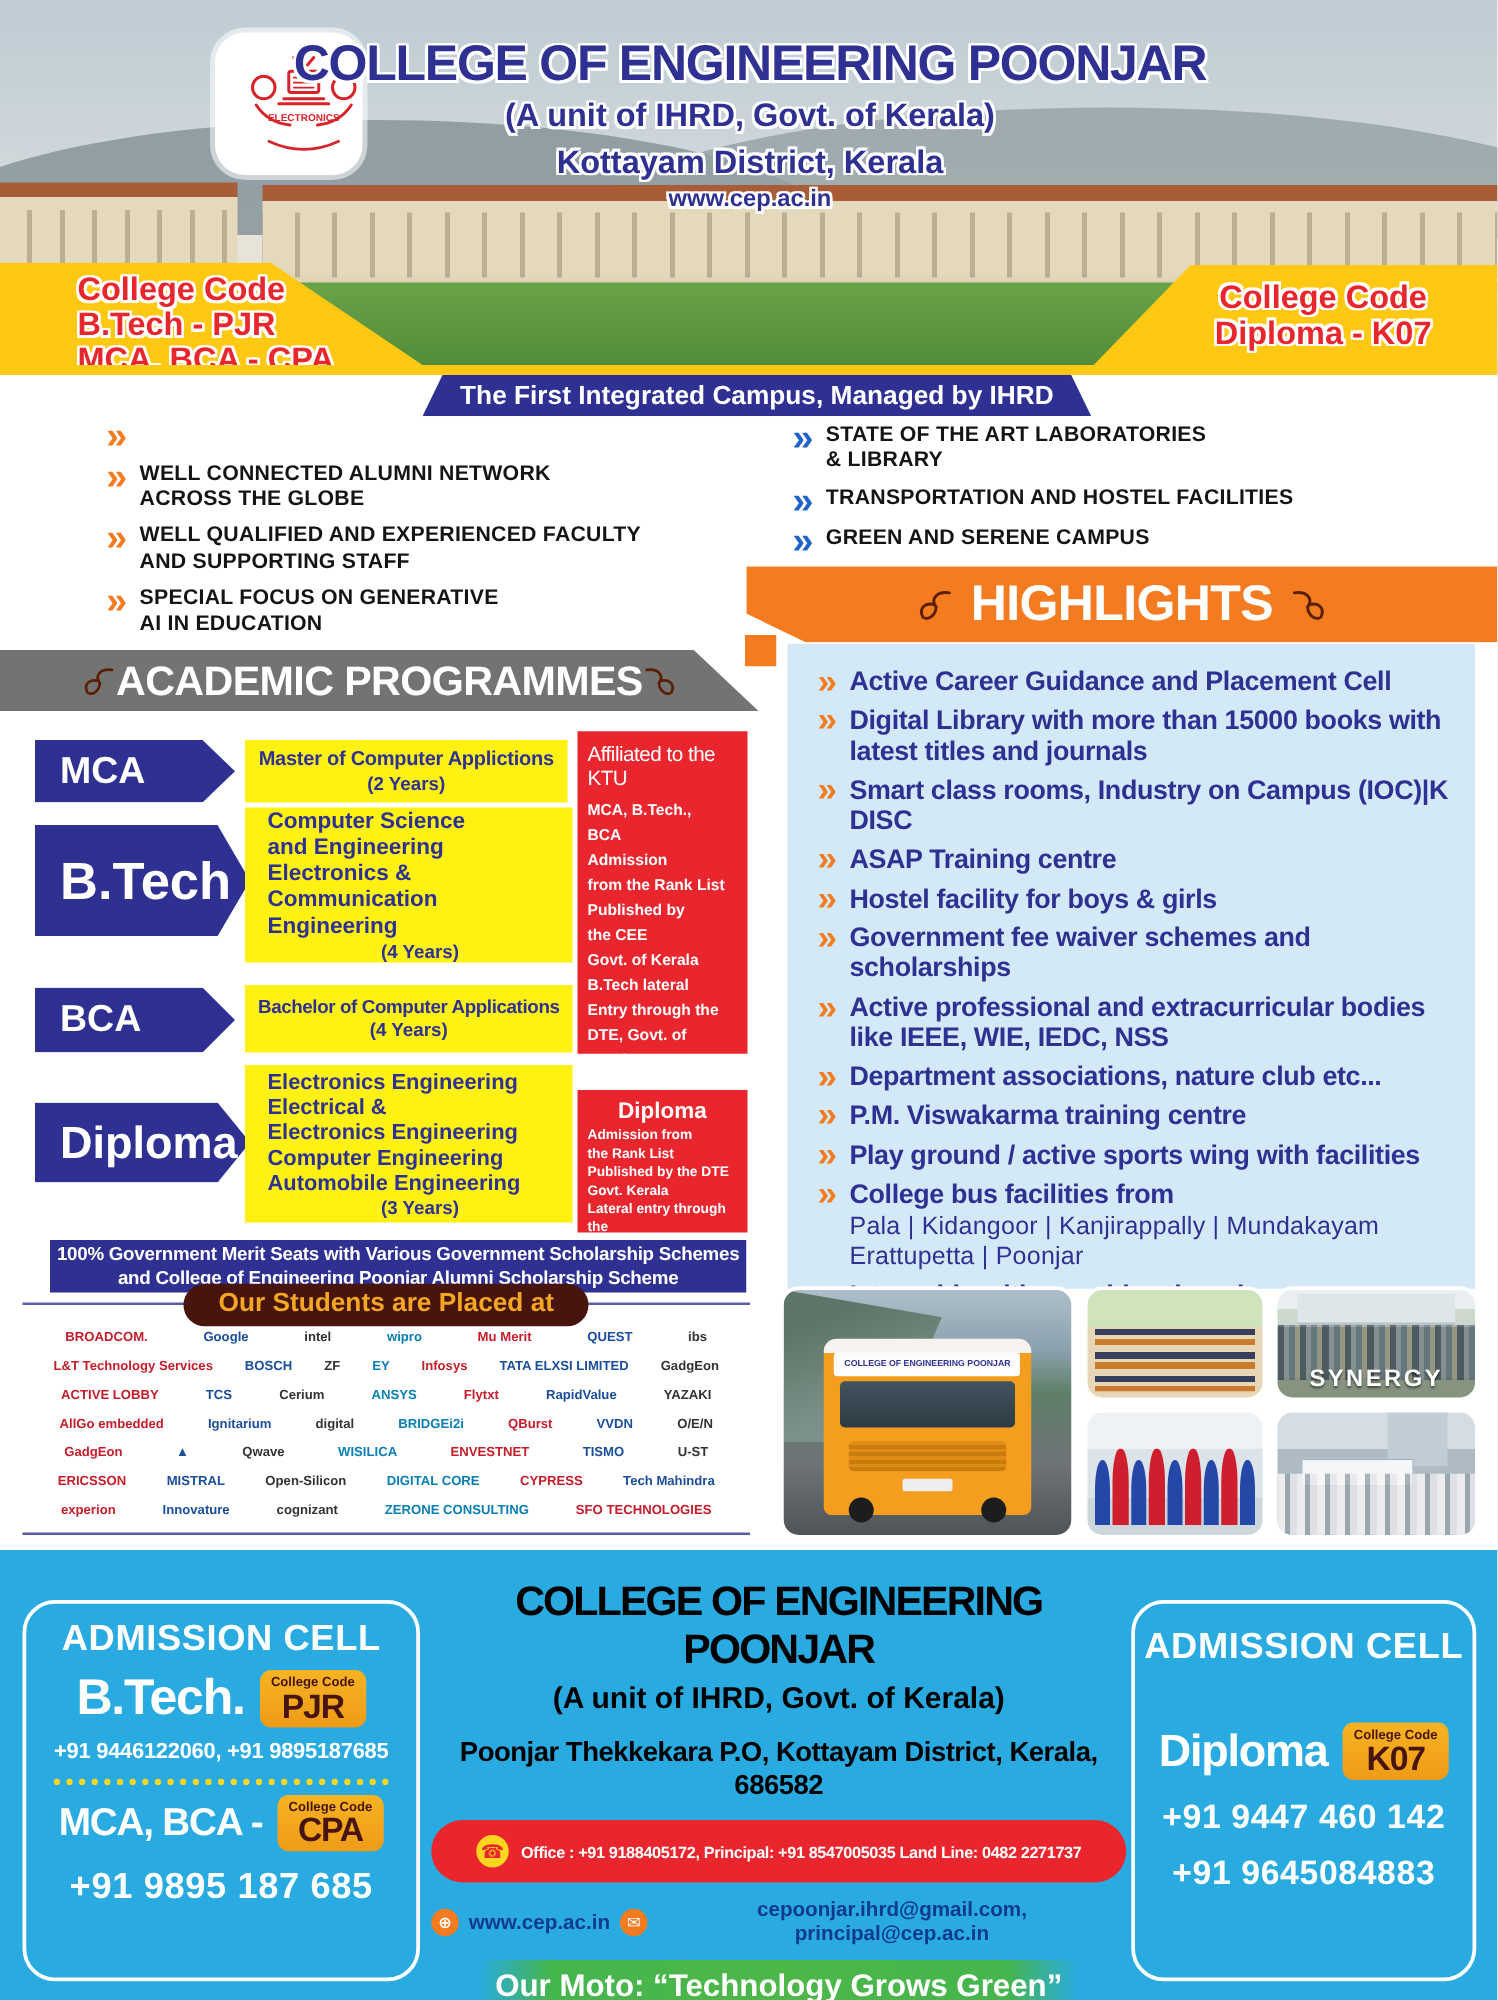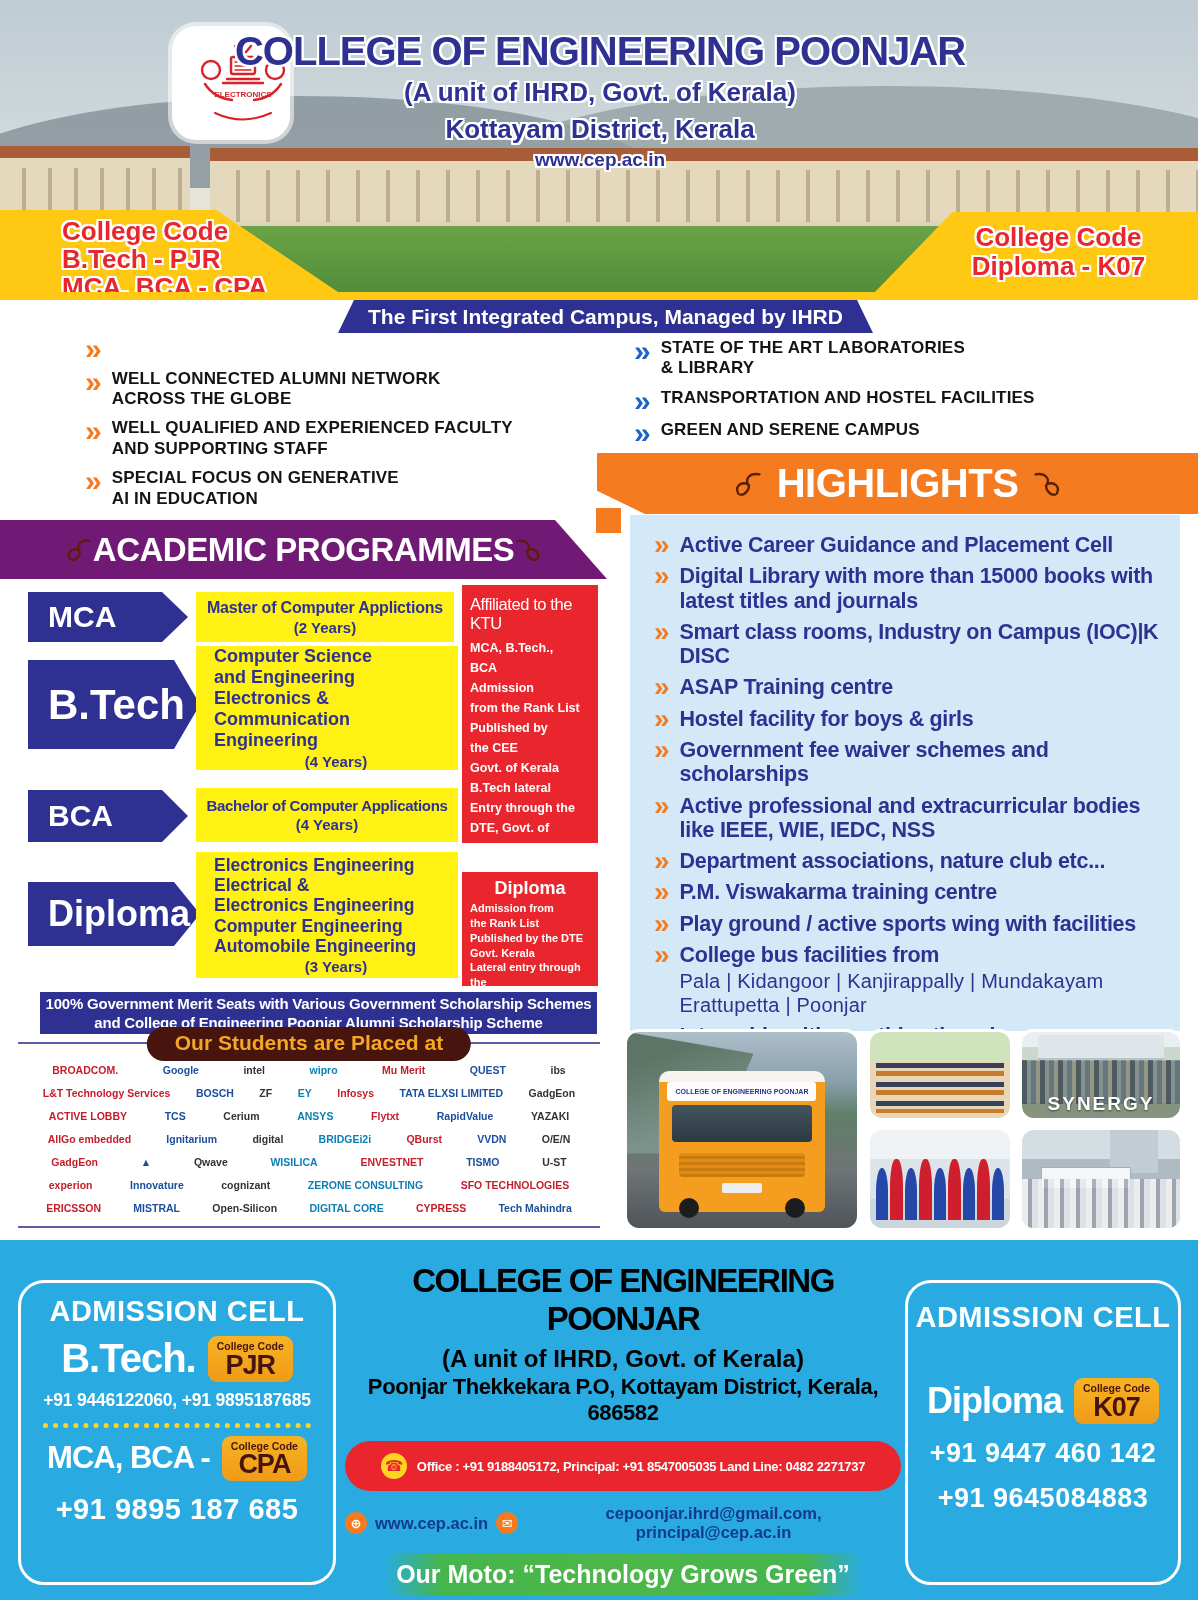--- a/index.html
+++ b/index.html
@@ -55,21 +55,21 @@
   .hl-bar .t{color:#fff;font-size:40px;font-weight:900;letter-spacing:-.5px}
   .sq{left:596px;top:508px;width:25px;height:25px;background:#F47B20}
   .hl-panel{left:630px;top:515px;width:550px;height:516px;background:#D3E9F7;box-sizing:border-box;
     padding:18px 18px 0 24px;display:flex;flex-direction:column;gap:7px;overflow:hidden}
   .hl-item{display:flex;gap:10px;align-items:flex-start}
   .hl-item .arrow{color:#F47B20;font-size:28px;font-weight:900;line-height:.78;margin-top:1px}
   .hl-item .txt{font-size:21.5px;font-weight:800;color:#2E3192;line-height:1.13;letter-spacing:-.3px}
   .hl-item .sub{font-size:20px;font-weight:500;color:#2E3192;letter-spacing:.2px;line-height:1.18;margin-top:3px}
 
   
-  .ac-bar{left:0;top:520px;width:607px;height:59px;background:#701a75;
+  .ac-bar{left:0;top:520px;width:607px;height:49px;background:#737373;
     clip-path:polygon(0 0,calc(100% - 52px) 0,100% 100%,0 100%);
     display:flex;align-items:center;justify-content:center;}
   .ac-bar .t{color:#fff;font-size:33px;font-weight:900;letter-spacing:-.5px}
   .parrow{background:#2E3192;clip-path:polygon(0 0,calc(100% - 26px) 0,100% 50%,calc(100% - 26px) 100%,0 100%);
     color:#fff;font-weight:900;display:flex;align-items:center;box-sizing:border-box;padding-left:20px}
   #arrow-mca{left:28px;top:592px;width:160px;height:50px;font-size:30px}
   #arrow-btech{left:28px;top:660px;width:172px;height:89px;font-size:42px}
   #arrow-bca{left:28px;top:790px;width:160px;height:52px;font-size:30px}
   #arrow-dip{left:28px;top:882px;width:172px;height:64px;font-size:36px}
   .ybox{background:#FFF212;color:#2E3192;display:flex;flex-direction:column;justify-content:center;
@@ -163,21 +163,21 @@
   .fb-phones{font-size:17.5px;font-weight:800;margin-top:8px;letter-spacing:-.2px}
   .dots{width:86%;margin:12px auto 2px;border-top:5px dotted #FFD61F}
   .fb-course2{font-size:31px;font-weight:900;letter-spacing:-1px}
   .fb-phone-big{font-size:29px;font-weight:900;margin-top:12px;letter-spacing:.5px}
   #fb-right .fb-course{font-size:36px}
   #fb-right .fb-row{margin-top:44px}
   #fb-right .fb-phone-big{font-size:27px;margin-top:14px}
   .fc{position:absolute;left:345px;top:22px;width:556px;text-align:center}
   .fc-name{font-size:33px;font-weight:900;color:#000;letter-spacing:-1.5px}
   .fc-sub{font-size:24px;font-weight:800;color:#000;margin-top:7px}
-  .fc-addr{font-size:22px;font-weight:800;color:#000;margin-top:1px;letter-spacing:-.4px}
+  .fc-addr{font-size:22px;font-weight:800;color:#000;margin-top:16px;letter-spacing:-.4px}
   .fc-pill{margin:15px auto 0;width:556px;height:50px;background:#E9262D;border-radius:25px;
     display:flex;align-items:center;justify-content:center;gap:10px;color:#fff;font-size:13px;font-weight:800;letter-spacing:-.3px}
   .icon-circle{width:26px;height:26px;border-radius:50%;background:#FFD61F;color:#E9262D;
     display:flex;align-items:center;justify-content:center;font-size:15px;flex:0 0 auto}
   .icon-circle.orange{background:#F47B20;color:#fff;width:22px;height:22px;font-size:13px}
   .fc-links{display:flex;align-items:center;justify-content:center;gap:8px;margin-top:13px;
     color:#103A8C;font-size:16.5px;font-weight:800}
   .fc-motto{margin:11px auto 0;width:480px;height:42px;border-radius:4px;
     background:linear-gradient(90deg,rgba(41,171,226,0) 0%,#45B54E 12%,#4DB748 50%,#45B54E 88%,rgba(41,171,226,0) 100%);
     display:flex;align-items:center;justify-content:center;color:#fff;font-size:25px;font-weight:800}
@@ -446,33 +446,33 @@
     <div class="logo-row">
       <span class="logo">GadgEon</span>
       <span class="logo">▲</span>
       <span class="logo">Qwave</span>
       <span class="logo">WISILICA</span>
       <span class="logo">ENVESTNET</span>
       <span class="logo">TISMO</span>
       <span class="logo">U-ST</span>
     </div>
     <div class="logo-row">
-      <span class="logo">experion</span>
-      <span class="logo">Innovature</span>
-      <span class="logo">cognizant</span>
-      <span class="logo">ZERONE CONSULTING</span>
-      <span class="logo">SFO TECHNOLOGIES</span>
-    </div>
-    <div class="logo-row">
       <span class="logo">ERICSSON</span>
       <span class="logo">MISTRAL</span>
       <span class="logo">Open-Silicon</span>
       <span class="logo">DIGITAL CORE</span>
       <span class="logo">CYPRESS</span>
       <span class="logo">Tech Mahindra</span>
+    </div>
+    <div class="logo-row">
+      <span class="logo">experion</span>
+      <span class="logo">Innovature</span>
+      <span class="logo">cognizant</span>
+      <span class="logo">ZERONE CONSULTING</span>
+      <span class="logo">SFO TECHNOLOGIES</span>
     </div>
   </div>
 
   <div id="ph-bus" class="abs ph">
     <div class="mt"></div>
     <div class="bus">
       <div class="bus-banner">COLLEGE OF ENGINEERING POONJAR</div>
       <div class="bus-glass"></div>
       <div class="bus-grille"></div>
       <div class="bus-plate"></div>

